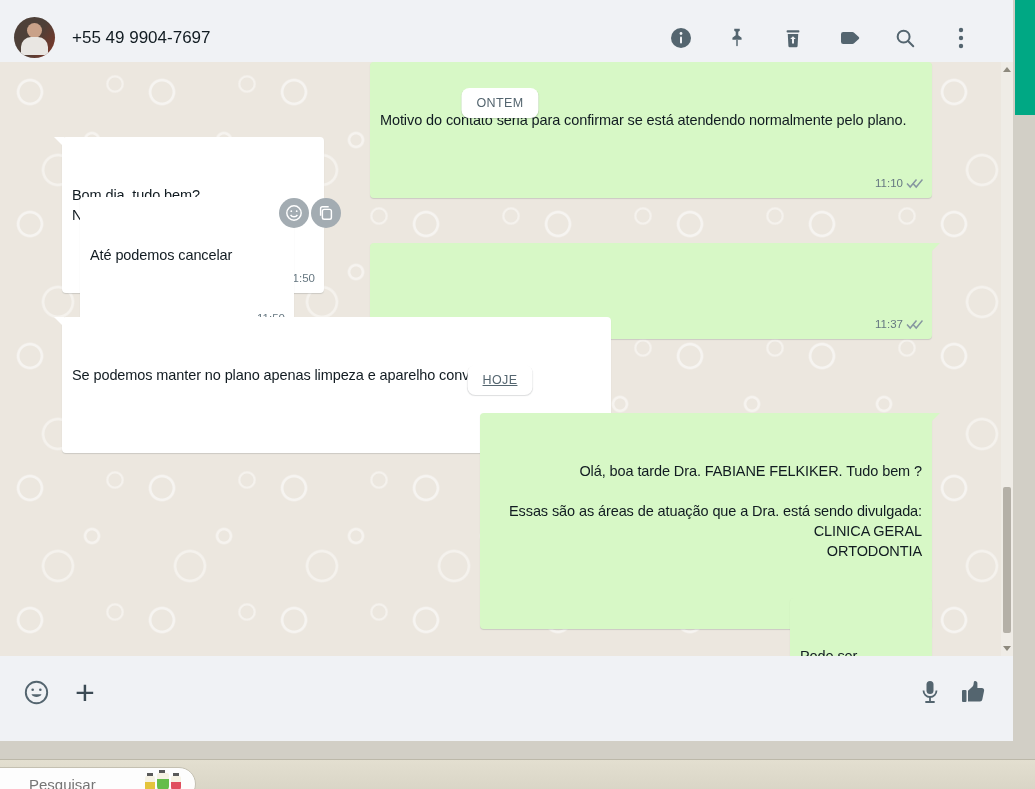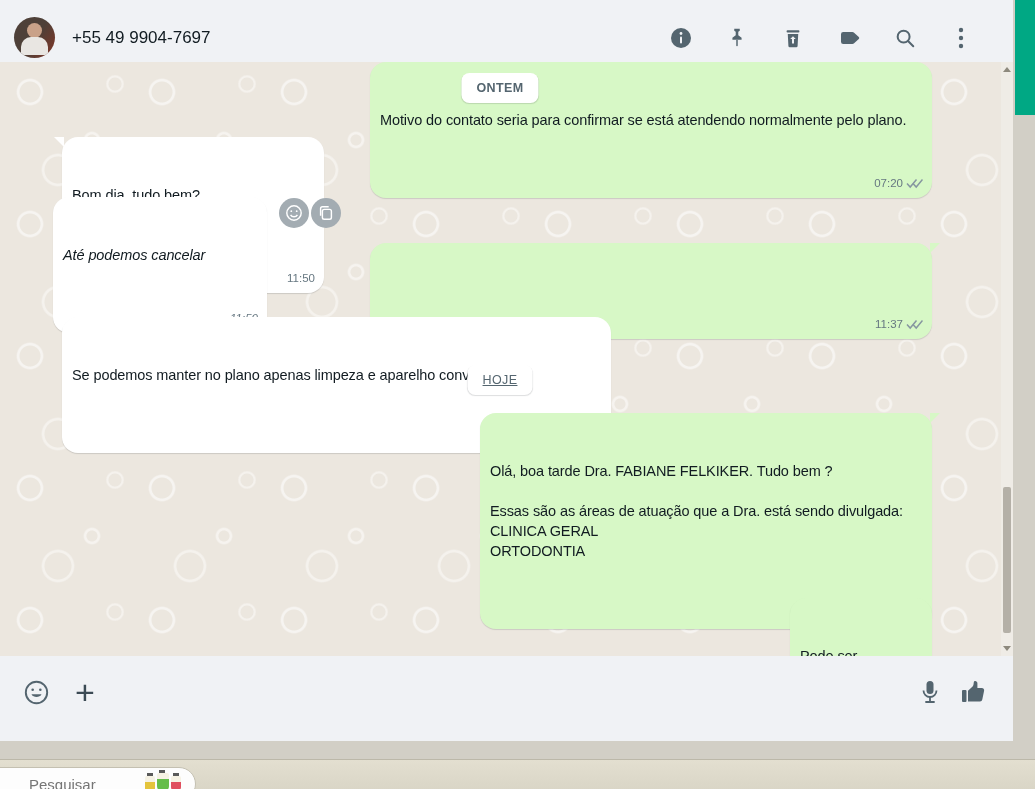--- a/index.html
+++ b/index.html
@@ -24,21 +24,21 @@
   
   .chat-area { position:absolute; left:0; top:62px; width:1013px; height:594px;
     background-color:#ece7df;
     background-image:
       radial-gradient(circle at 30px 30px, rgba(255,255,255,0) 10px, rgba(255,255,255,.55) 11px, rgba(255,255,255,.55) 12.5px, rgba(255,255,255,0) 14px),
       radial-gradient(circle at 92px 78px, rgba(255,255,255,0) 5px, rgba(255,255,255,.5) 6px, rgba(255,255,255,.5) 7.5px, rgba(255,255,255,0) 9px),
       radial-gradient(circle at 58px 108px, rgba(255,255,255,0) 13px, rgba(255,255,255,.45) 14px, rgba(255,255,255,.45) 15.5px, rgba(255,255,255,0) 17px),
       radial-gradient(circle at 115px 22px, rgba(255,255,255,0) 6px, rgba(255,255,255,.45) 7px, rgba(255,255,255,.45) 8px, rgba(255,255,255,0) 9.5px);
     background-size:132px 132px; overflow:hidden; }
 
-  .msg { position:absolute; border-radius:16px; padding:8px 10px; font-size:14.5px; line-height:20px;
+  .msg { position:absolute; border-radius:4px; padding:8px 10px; font-size:14.5px; line-height:20px;
          letter-spacing:-0.1px; color:#111b21; box-shadow:0 1px 1px rgba(11,20,26,.14); white-space:pre-wrap; }
   .msg .txt { padding-bottom:0; }
   .msg.in  { background:#ffffff; }
   .msg.out { background:#d7f8c6; }
   .meta { position:absolute; right:9px; bottom:5px; font-size:11.5px; letter-spacing:0; color:#667781; display:flex; align-items:center; gap:3px; white-space:nowrap; }
   .tail-l::before { content:""; position:absolute; top:0; left:-8px; width:0; height:0;
                     border-top:10px solid #ffffff; border-left:10px solid transparent; }
   .tail-r::before { content:""; position:absolute; top:0; right:-8px; width:0; height:0;
                     border-top:10px solid #d7f8c6; border-right:10px solid transparent; }
 
@@ -149,41 +149,41 @@
           </span>
         </div>
       </div>
     </div>
 
     <div class="chat-area">
 
       <div class="msg out" style="left:370px; top:0; width:562px;">
         <div class="txt">Motivo do contato seria para confirmar se está atendendo normalmente pelo plano.</div>
         <div class="meta">
-          <span>07:20</span>
+          <span>11:10</span>
           <span>
             <svg width="17" height="11" viewBox="0 0 17 11" fill="none" stroke="#8696a0" stroke-width="1.5">
                 <path d="M1 5.5 4.2 9 10.5 1.5"></path>
                 <path d="M7 5.5 10.2 9 16.5 1.5"></path>
               </svg>
           </span>
         </div>
       </div>
 
-      <div class="date-pill" style="top:11px;font-weight:bold;">ONTEM</div>
+      <div class="date-pill" style="top:26px;">ONTEM</div>
 
       <div class="msg in tail-l" style="left:62px; top:75px; width:262px;">
         <div class="txt">Bom dia, tudo bem?
 Não veio paciente pelo plano</div>
         <div class="meta">
           <span>11:50</span>
         </div>
       </div>
 
-      <div class="msg in" style="left:53px; top:135px; width:214px;font-style:italic;">
+      <div class="msg in" style="left:80px; top:135px; width:214px;">
         <div class="txt" style="padding-right:36px;">Até podemos cancelar</div>
         <div class="meta">
           <span>11:50</span>
         </div>
       </div>
 
       <div class="hover-actions">
         <div class="hover-btn">
           <span>
             <svg width="18" height="18" viewBox="0 0 20 20" fill="none" stroke="#ffffff" stroke-width="1.6">
@@ -218,21 +218,21 @@
 
       <div class="msg in tail-l" style="left:62px; top:255px; width:549px;">
         <div class="txt" style="padding-right:40px;">Se podemos manter no plano apenas limpeza e aparelho convencional</div>
         <div class="meta">
           <span>11:52</span>
         </div>
       </div>
 
       <div class="date-pill" style="top:303px;text-decoration:underline;">HOJE</div>
 
-      <div class="msg out tail-r" style="left:480px; top:351px; width:452px;">
+      <div class="msg out tail-r" style="left:480px; top:351px; width:452px;text-align:right;">
         <div class="txt">Olá, boa tarde Dra. FABIANE FELKIKER. Tudo bem ?
 
 Essas são as áreas de atuação que a Dra. está sendo divulgada:
 CLINICA GERAL
 ORTODONTIA</div>
         <div class="meta">
           <span>12:27</span>
           <span>
             <svg width="17" height="11" viewBox="0 0 17 11" fill="none" stroke="#8696a0" stroke-width="1.5">
                 <path d="M1 5.5 4.2 9 10.5 1.5"></path>

